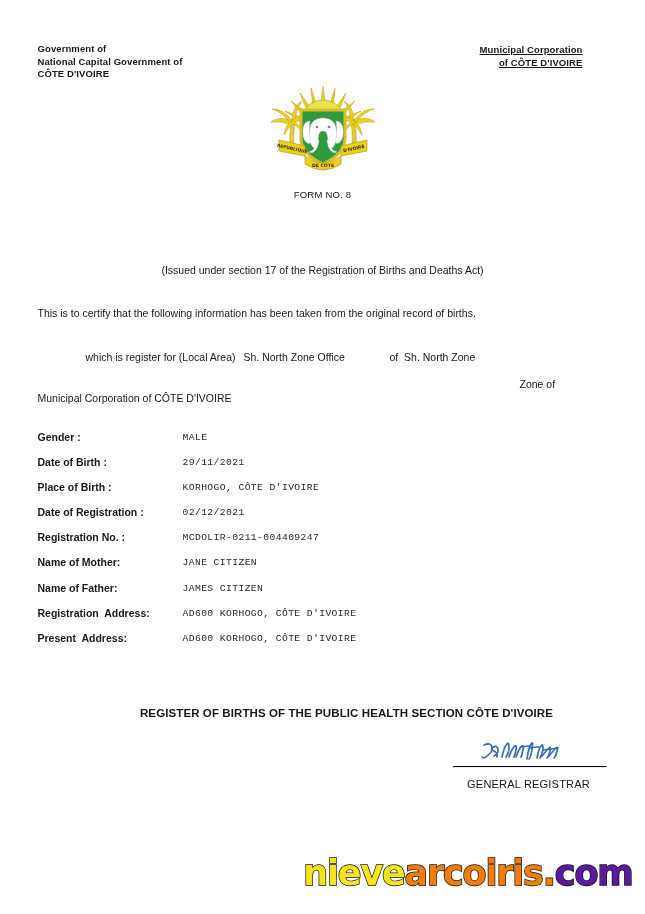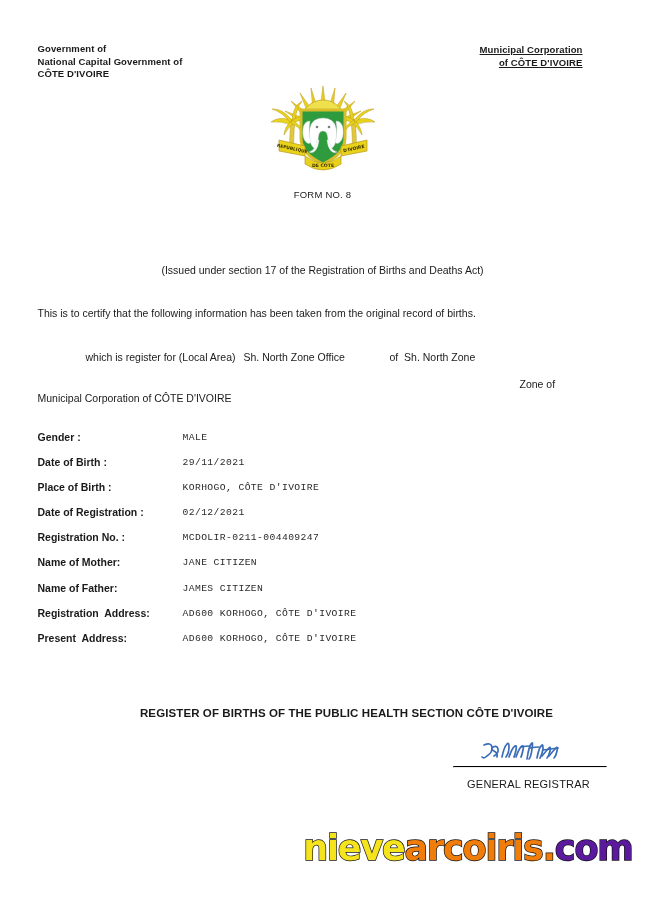--- a/index.html
+++ b/index.html
@@ -174,21 +174,21 @@
   .sign-caption {
     font-size: 11px;
     padding-top: 10px;
     letter-spacing: 0.2px;
   }
 
   
   .watermark {
     position: absolute;
     right: 8px;
-    top: 826px;
+    top: 851px;
     font-size: 35px;
     font-weight: bold;
     font-family: "DejaVu Sans", sans-serif;
     letter-spacing: -1.2px;
     white-space: nowrap;
     line-height: 44px;
   }
   .wm-part {
     -webkit-text-stroke: 1.4px #111111;
     paint-order: stroke fill;

